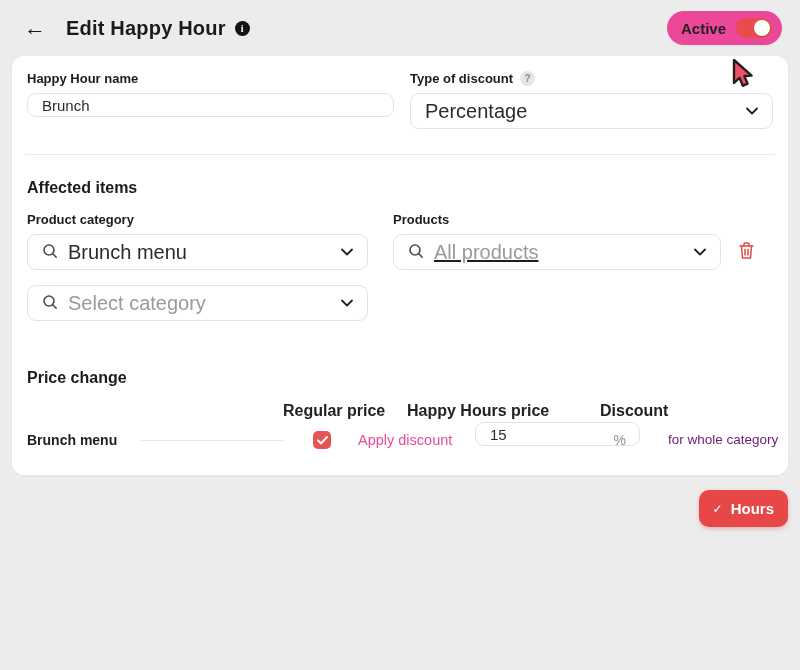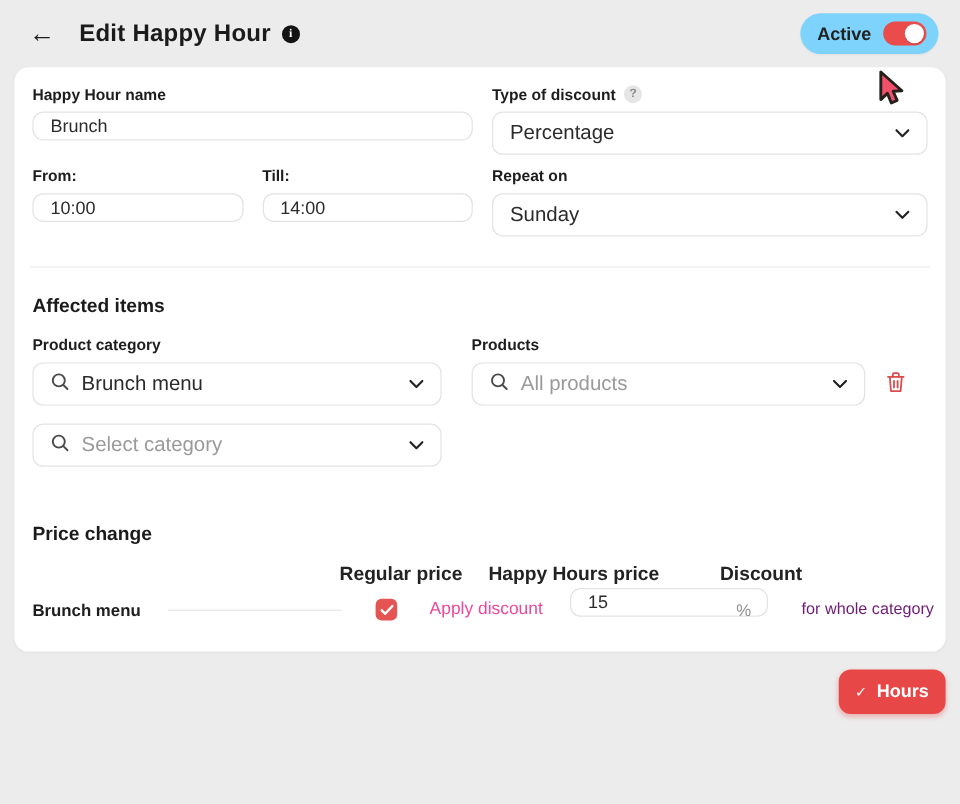--- a/index.html
+++ b/index.html
@@ -20,21 +20,21 @@
     cursor:pointer; padding:4px 6px; margin-right:14px;
   }
   .page-title { font-size:20px; font-weight:700; letter-spacing:.2px; color:#1b1b1b; }
   .info-dot {
     display:inline-flex; align-items:center; justify-content:center;
     width:15px; height:15px; border-radius:50%; background:#141414; color:#fff;
     font-size:10px; font-weight:700; font-family:"Liberation Serif", serif;
     margin-left:9px;
   }
   .active-pill {
-    margin-left:auto; background:#7dd3fc; border-radius:18px; padding:7px 10px 7px 14px;
+    margin-left:auto; background:#ec4899; border-radius:18px; padding:7px 10px 7px 14px;
     display:flex; align-items:center; gap:10px; box-shadow:0 1px 2px rgba(0,0,0,.05);
   }
   .active-pill .lbl { font-size:15px; font-weight:600; color:#222; }
   .toggle {
     width:36px; height:20px; border-radius:10px; background:#ea4b4b;
     position:relative; cursor:pointer;
   }
   .toggle .knob {
     position:absolute; top:2px; right:2px; width:16px; height:16px;
     border-radius:50%; background:#fff; box-shadow:0 1px 1px rgba(0,0,0,.15);
@@ -58,32 +58,32 @@
     width:15px; height:15px; border-radius:50%; background:#e6e6e6; color:#8a8a8a;
     font-size:10px; font-weight:700;
   }
   input.text-input {
     width:100%; height:24px; border:1px solid #e3e3e3; border-radius:9px;
     padding:0 14px; font-size:15px; color:#2b2b2b; outline:none;
     font-family:"Liberation Sans", sans-serif; background:#fff;
   }
   .select {
     height:36px; border:1px solid #e3e3e3; border-radius:9px; background:#fff;
-    display:flex; align-items:center; padding:0 14px; font-size:17px; color:#2b2b2b;
+    display:flex; align-items:center; padding:0 14px; font-size:20px; color:#2b2b2b;
     cursor:pointer; position:relative; gap:10px;
   }
   .select .chev { margin-left:auto; display:flex; }
   .select .ph { color:#9a9a9a; }
   .row2-left { display:flex; gap:16px; width:367px; }
   .row2-left .field { flex:1; }
   .mt { margin-top:10px; }
   .divider { border:none; border-top:1px solid #ebebeb; margin:25px -2px 24px; }
   .section-h { font-size:16px; font-weight:700; color:#1b1b1b; }
   .affected-row { margin-top:15px; }
-  .products-wrap { display:flex; align-items:center; gap:15px; width:380px; }
+  .products-wrap { display:flex; align-items:center; gap:15px; width:380px;text-decoration:underline; }
   .products-wrap .select { width:328px; }
   .trash-btn { background:none; border:none; cursor:pointer; display:flex; padding:2px; }
   .cat-select { width:341px; }
   .second-cat { margin-top:15px; }
 
   
   .price-h { margin-top:48px; }
   .price-table { position:relative; height:58px; margin-top:15px; }
   .price-table .abs { position:absolute; }
   .th { font-size:16px; font-weight:700; color:#222; top:0; }
@@ -151,43 +151,20 @@
           <span>Percentage</span>
           <span class="chev">
             <svg width="12" height="8" viewBox="0 0 12 8">
                 <path d="M1 1.5 L6 6.5 L11 1.5" fill="none" stroke="#222" stroke-width="1.8" stroke-linecap="round" stroke-linejoin="round"></path>
               </svg>
           </span>
         </div>
       </div>
     </div>
 
-    <div class="row mt">
-      <div class="row2-left">
-        <div class="field">
-          <label>From:</label>
-          <input class="text-input" value="10:00" style="">
-        </div>
-        <div class="field">
-          <label>Till:</label>
-          <input class="text-input" value="14:00" style="">
-        </div>
-      </div>
-      <div class="field col-right">
-        <label>Repeat on</label>
-        <div class="select">
-          <span>Sunday</span>
-          <span class="chev">
-            <svg width="12" height="8" viewBox="0 0 12 8">
-                <path d="M1 1.5 L6 6.5 L11 1.5" fill="none" stroke="#222" stroke-width="1.8" stroke-linecap="round" stroke-linejoin="round"></path>
-              </svg>
-          </span>
-        </div>
-      </div>
-    </div>
 
     <hr class="divider">
 
     <h2 class="section-h">Affected items</h2>
 
     <div class="row affected-row">
       <div class="field col-left">
         <label>Product category</label>
         <div class="select cat-select">
           <span>

